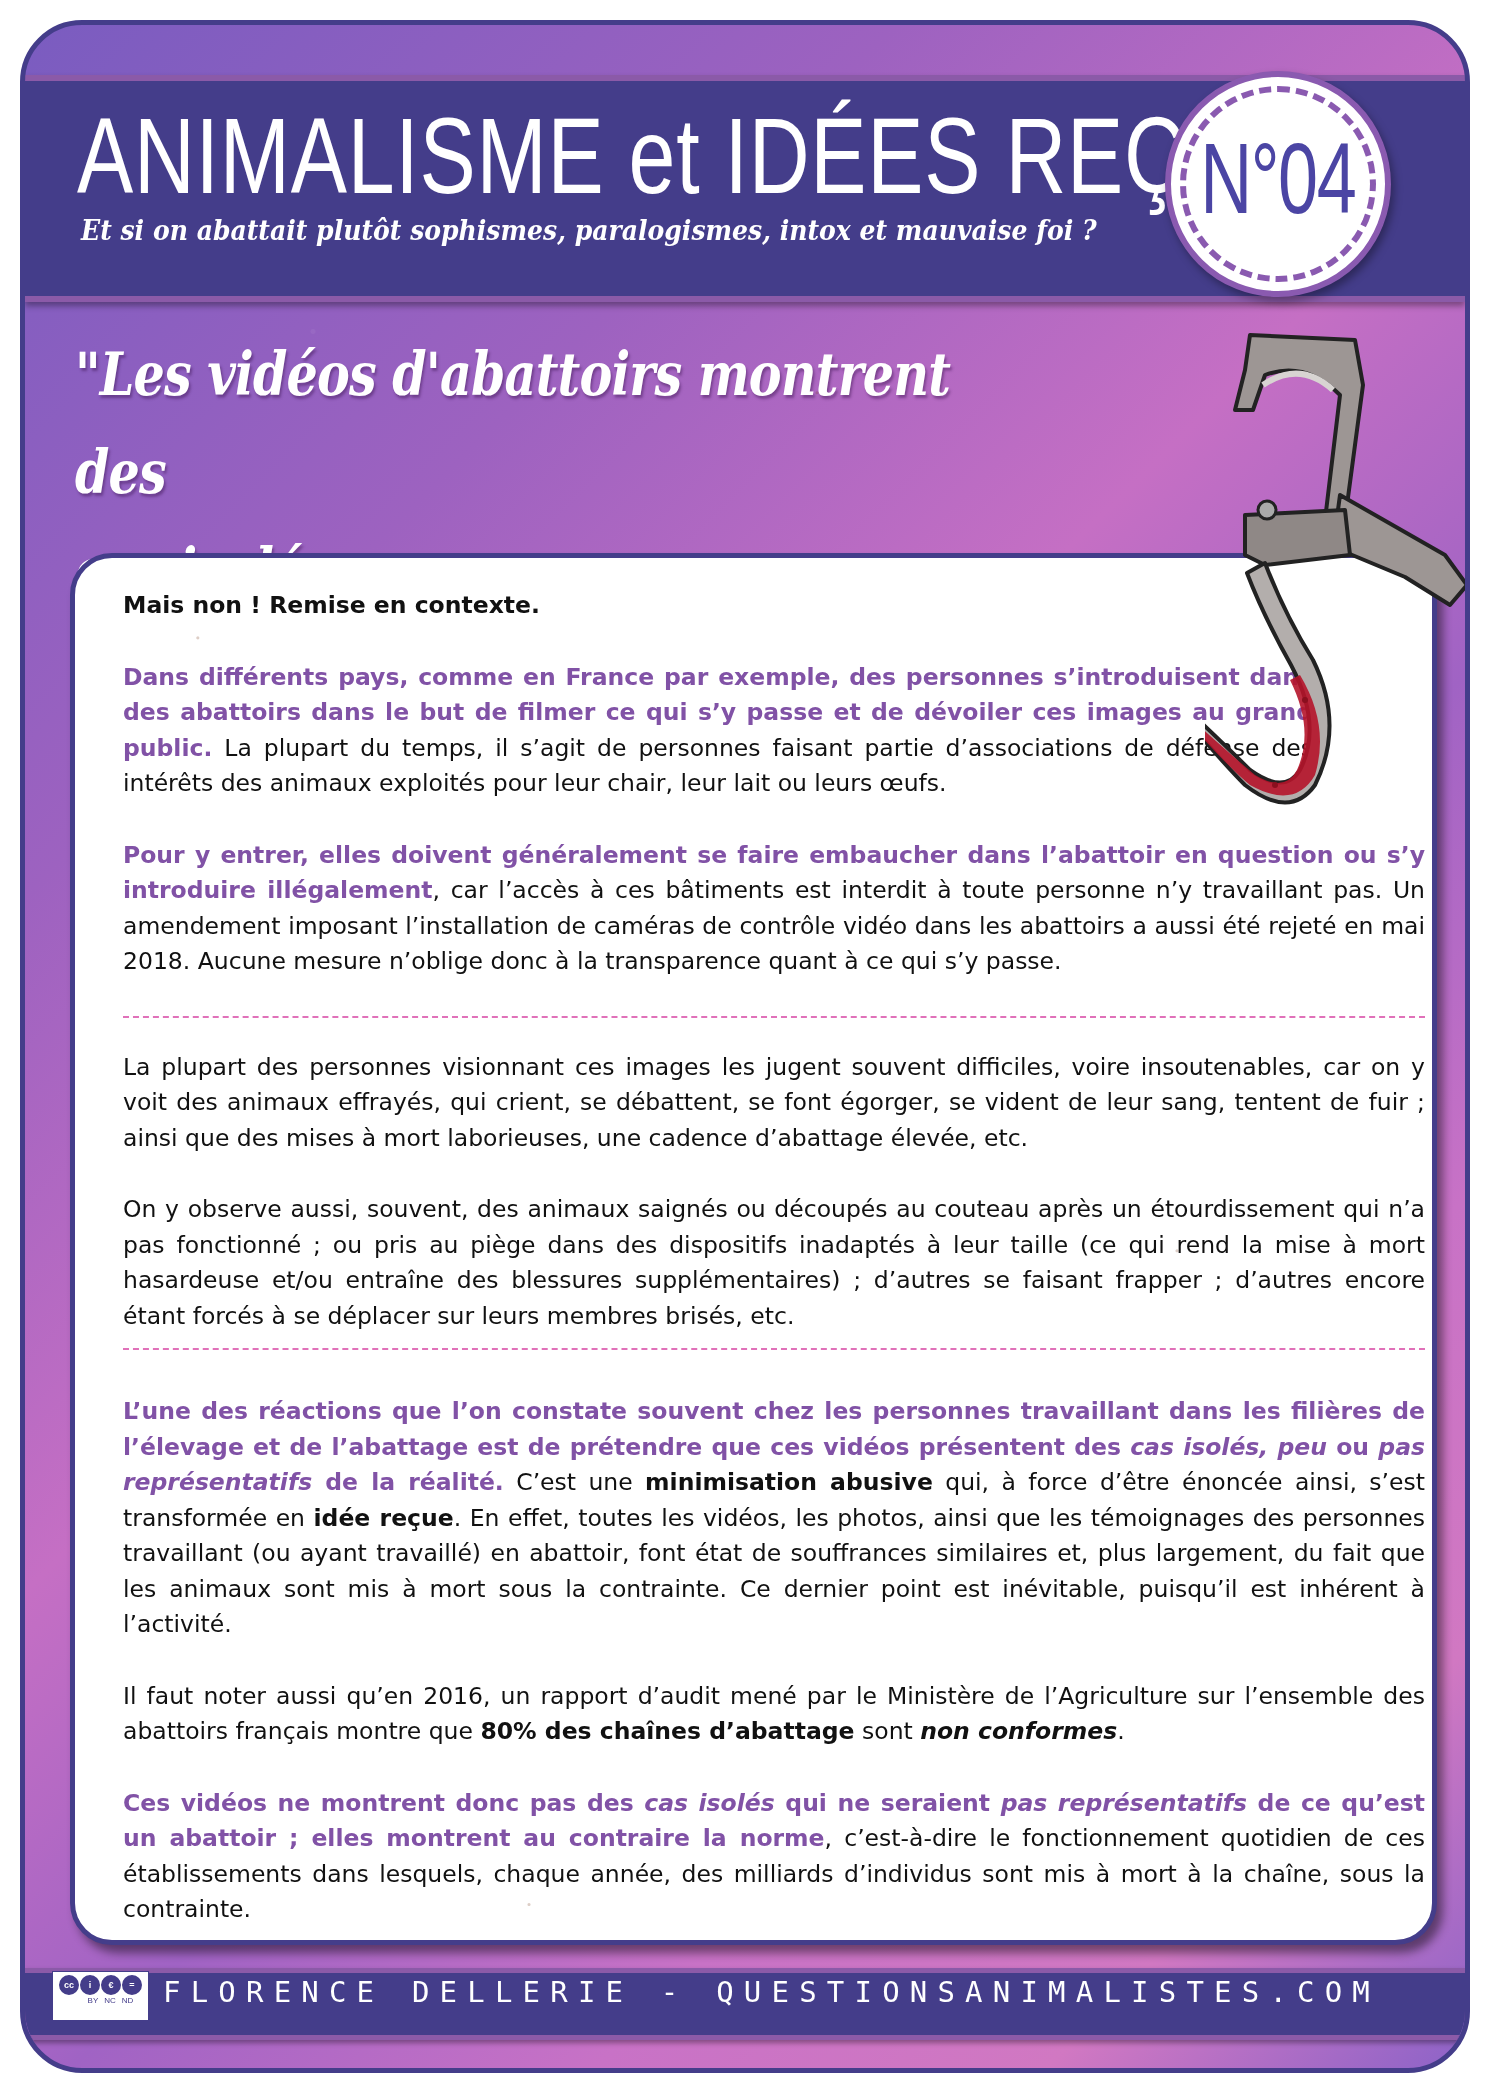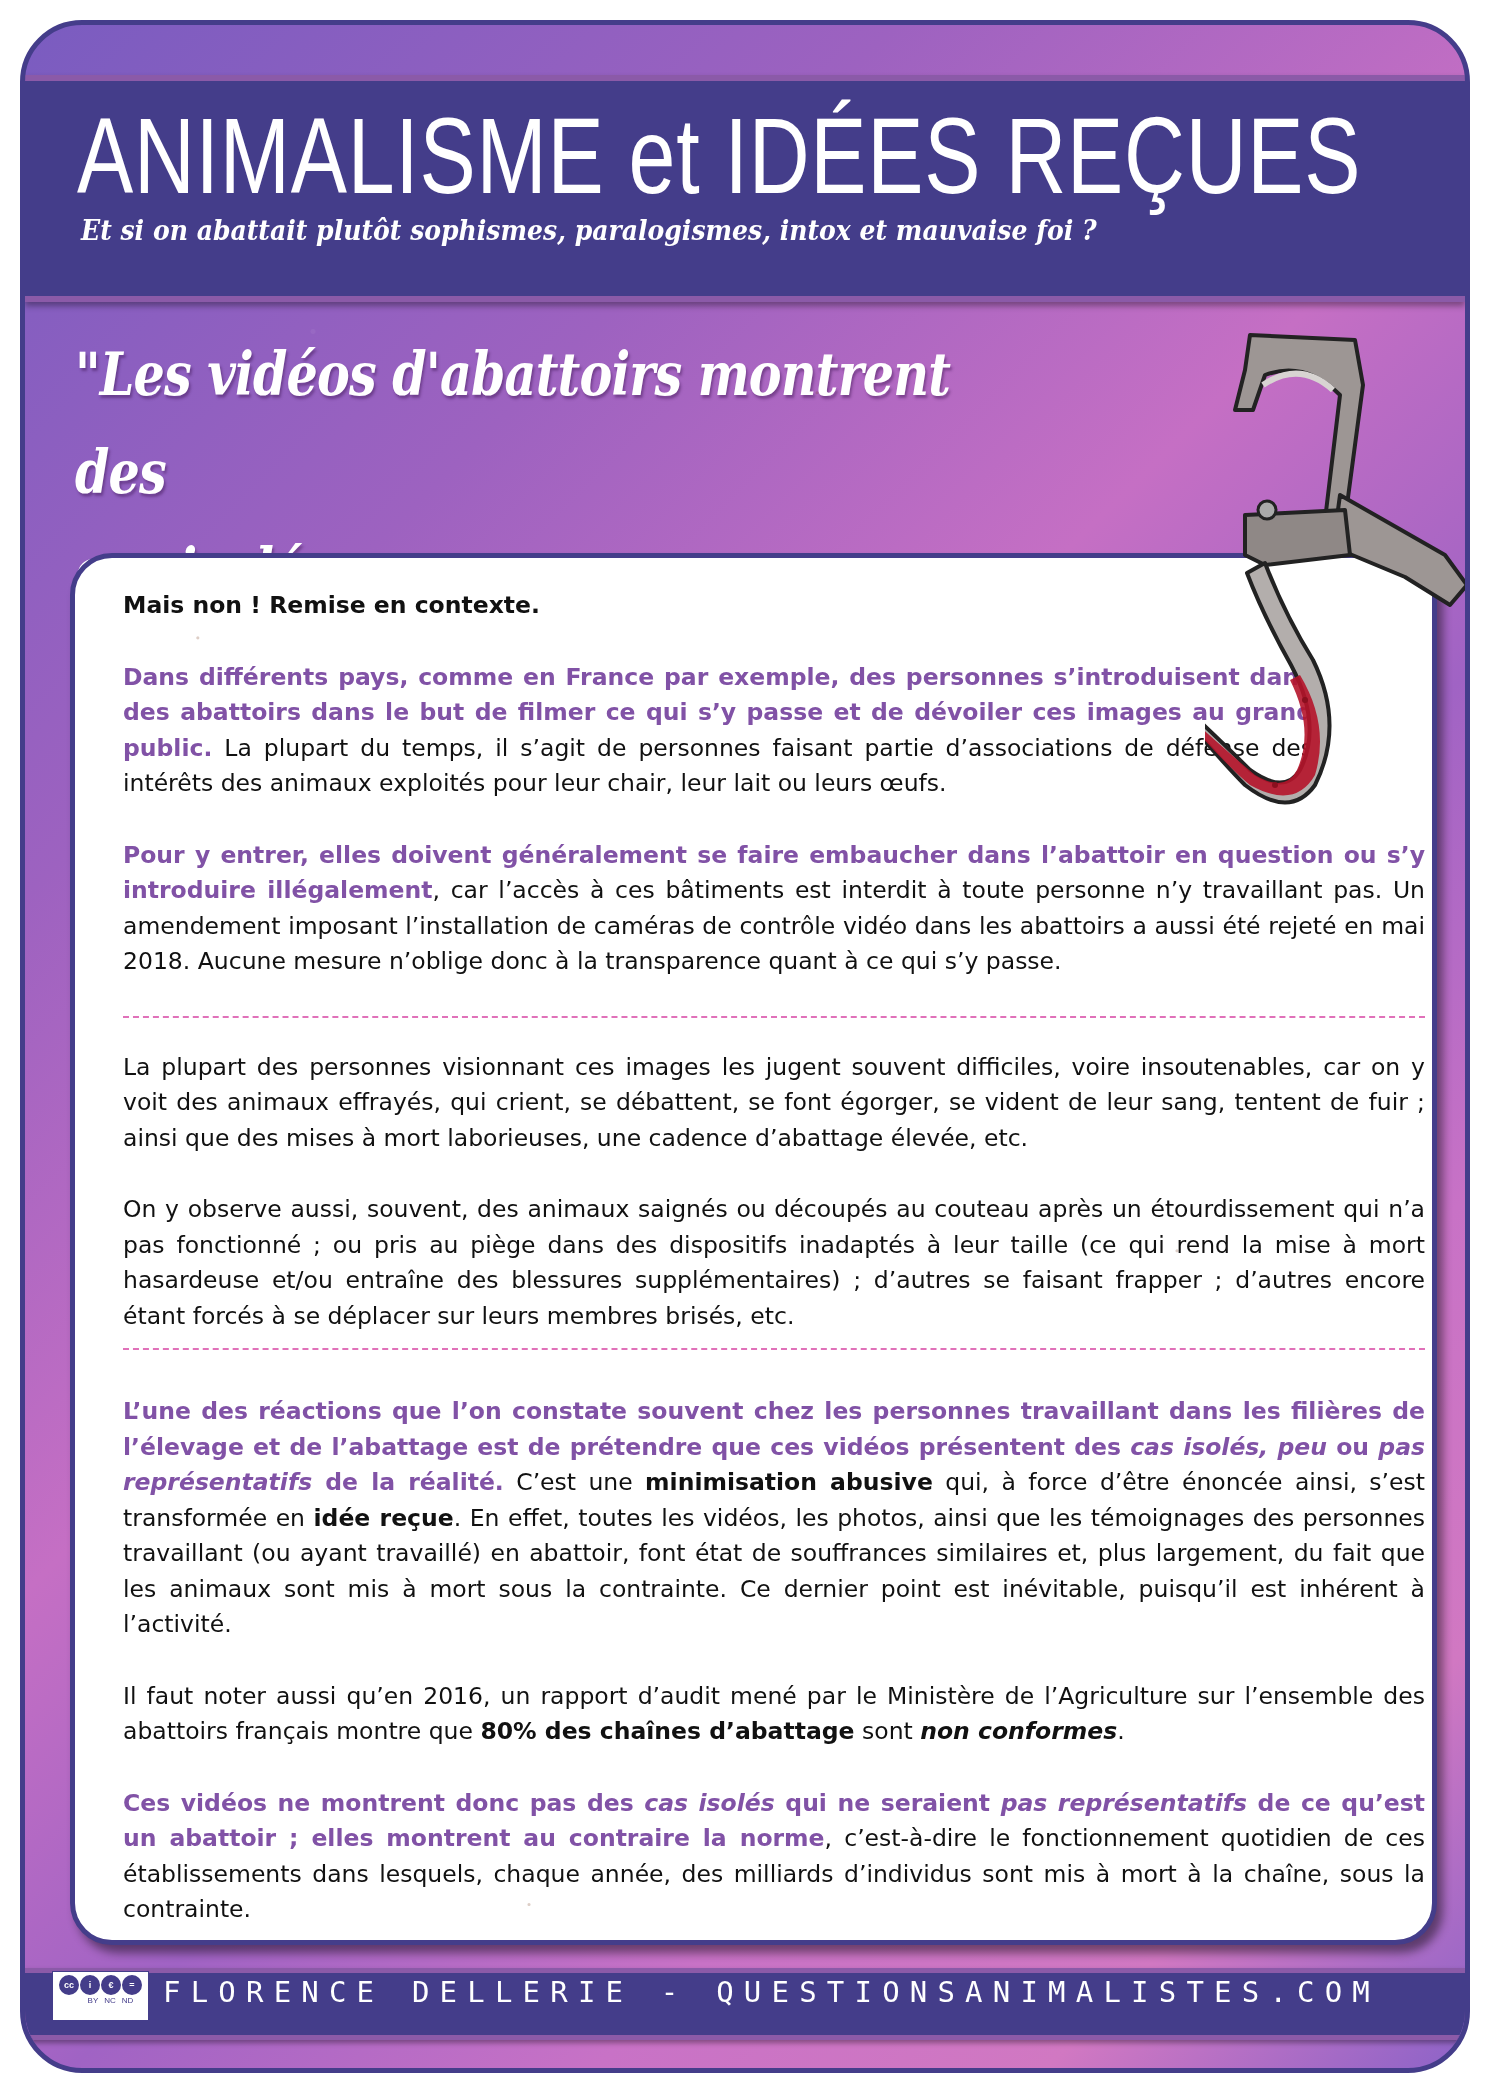--- a/index.html
+++ b/index.html
@@ -106,20 +106,23 @@
 </style>
 </head>
 <body>
 
 <div class="frame">
 
   <div class="header-band"></div>
   <h1 class="title">ANIMALISME et IDÉES REÇUES</h1>
   <p class="subtitle">Et si on abattait plutôt sophismes, paralogismes, intox et mauvaise foi ?</p>
 
+  <div class="badge">
+    <span class="badge-text">N°04</span>
+  </div>
 
   <div class="quote">
     <div>"Les vidéos d'abattoirs montrent des</div>
     <div>cas isolés, peu ou pas représentatifs"</div>
   </div>
 
   <div class="card">
     <div class="card-inner">
       <p class="intro">Mais non ! Remise en contexte.</p>
 

